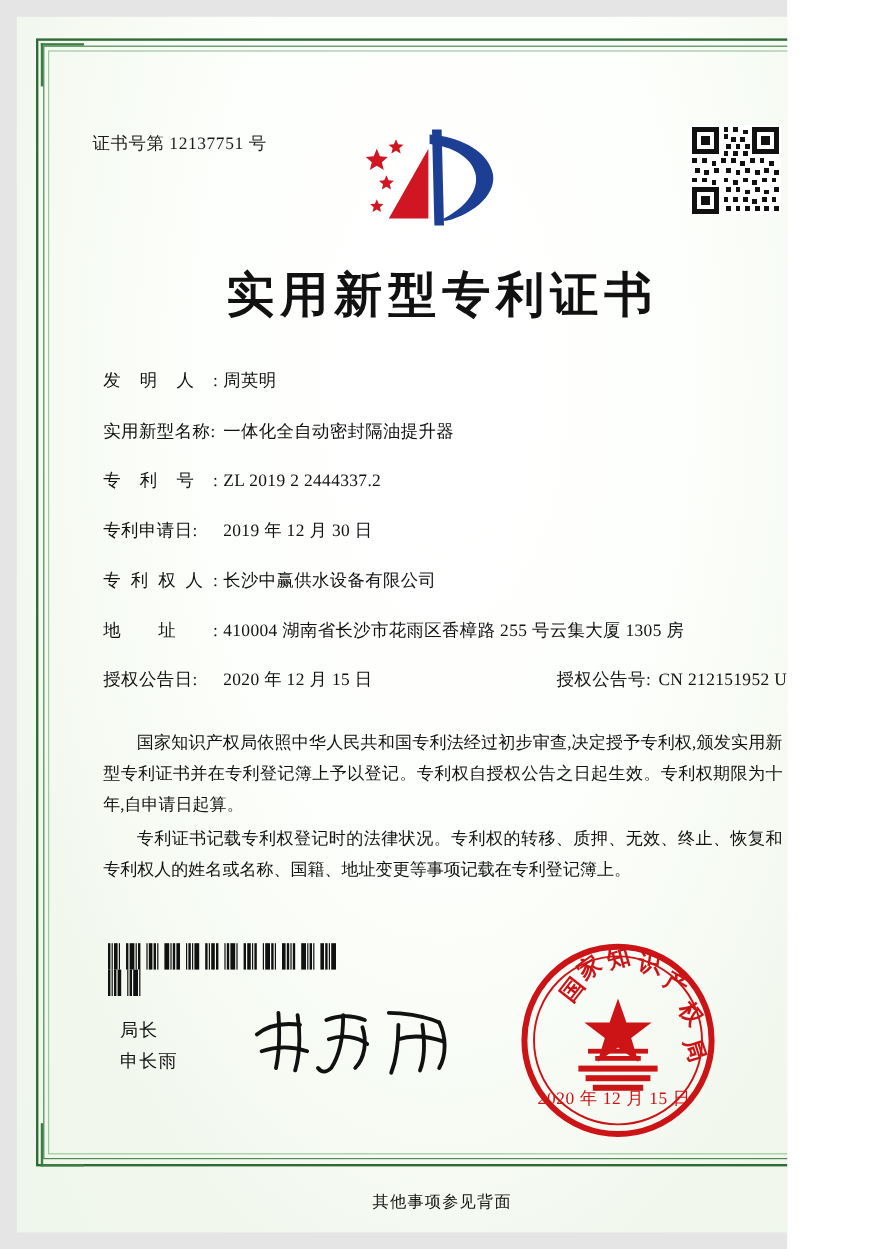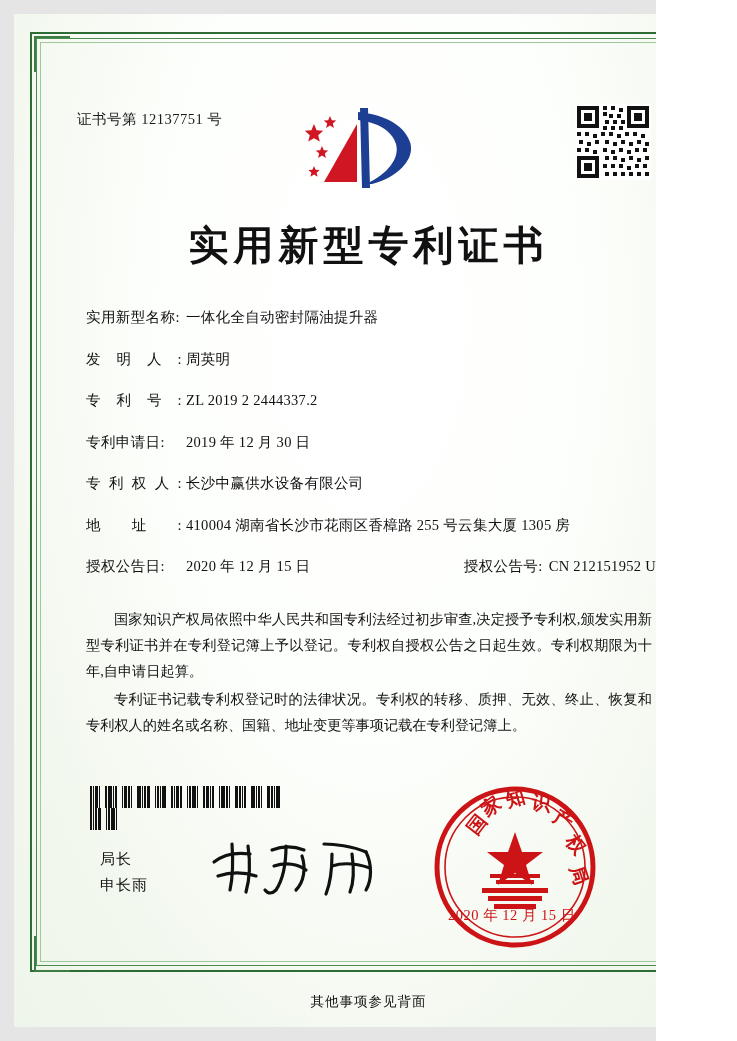--- a/index.html
+++ b/index.html
@@ -334,26 +334,26 @@
       <rect x="27" y="34" width="2" height="2"></rect>
         <rect x="31" y="34" width="2" height="2"></rect>
         <rect x="35" y="34" width="2" height="2"></rect>
     </g>
   </svg>
 
   <div class="title">实用新型专利证书</div>
 
   <div class="fields">
     <div class="field-row">
+      <div class="field-label spaced">发明人:</div>
+      <div class="field-value">周英明</div>
+    </div>
+    <div class="field-row">
       <div class="field-label">实用新型名称:</div>
       <div class="field-value">一体化全自动密封隔油提升器</div>
-    </div>
-    <div class="field-row">
-      <div class="field-label spaced">发明人:</div>
-      <div class="field-value">周英明</div>
     </div>
     <div class="field-row">
       <div class="field-label spaced">专利号:</div>
       <div class="field-value">ZL 2019 2 2444337.2</div>
     </div>
     <div class="field-row">
       <div class="field-label">专利申请日:</div>
       <div class="field-value">2019 年 12 月 30 日</div>
     </div>
     <div class="field-row">

